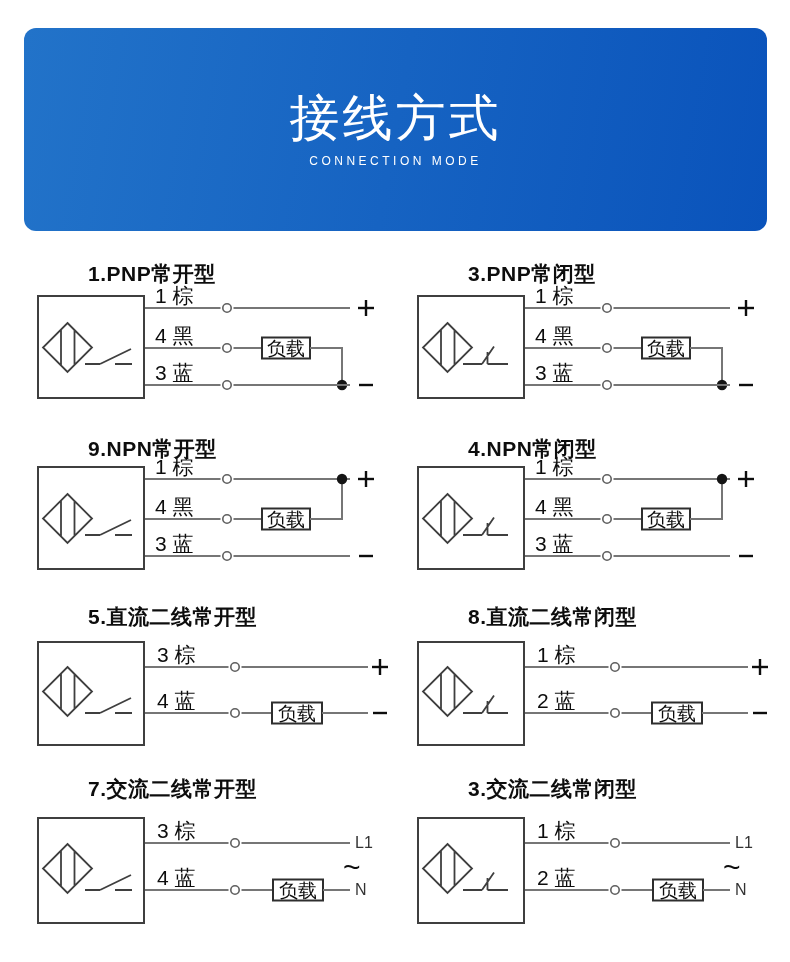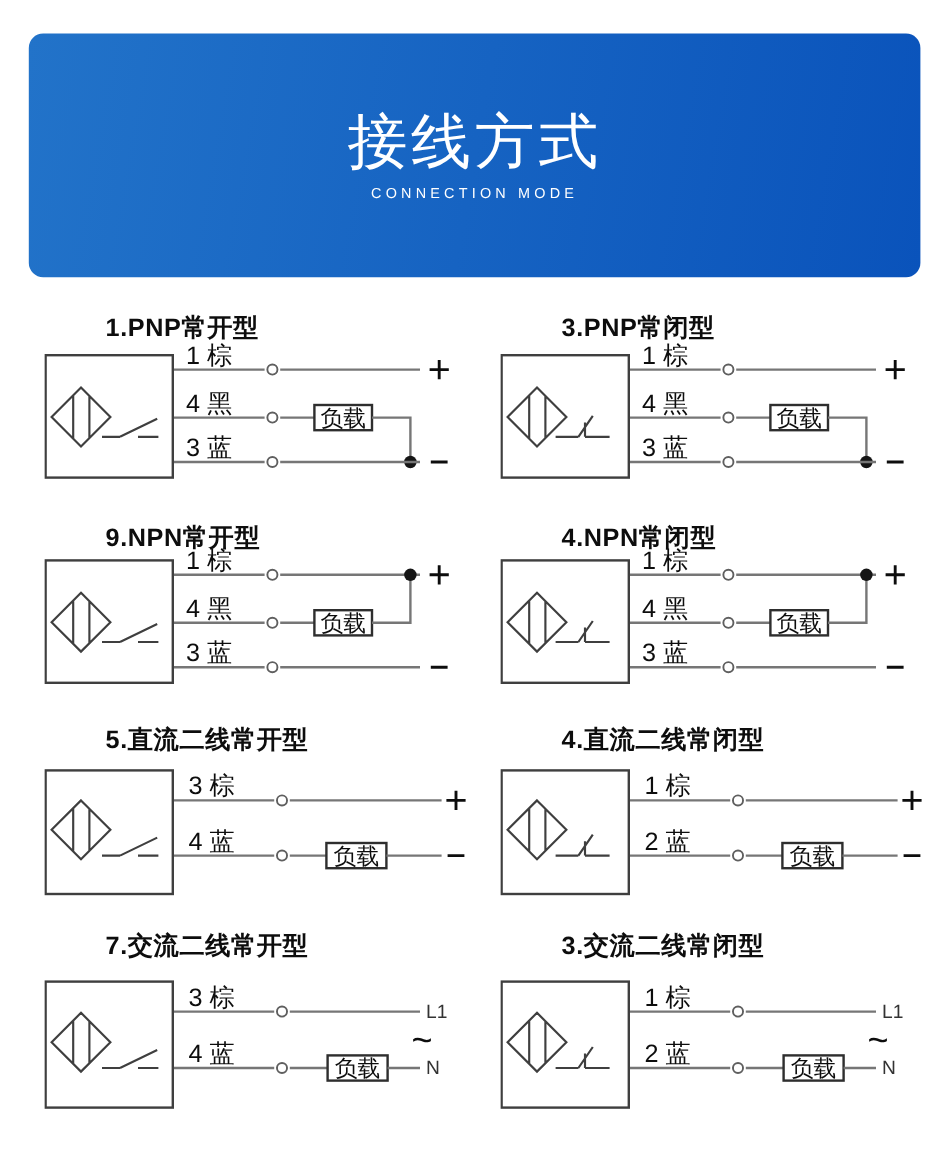--- a/index.html
+++ b/index.html
@@ -147,21 +147,21 @@
         <line x1="108" y1="83" x2="191.5" y2="83" stroke="#767676" stroke-width="2"></line>
         <circle cx="198" cy="83" r="4.2" fill="#ffffff" stroke="#5f5f5f" stroke-width="1.6"></circle>
         <line x1="204.5" y1="83" x2="235" y2="83" stroke="#767676" stroke-width="2"></line>
         <rect x="235" y="72.5" width="50" height="21" fill="#ffffff" stroke="#2e2e2e" stroke-width="2"></rect>
         <text x="260" y="90" font-size="19" text-anchor="middle" fill="#0d0d0d">负载</text>
         <line x1="285" y1="83" x2="331" y2="83" stroke="#767676" stroke-width="2"></line>
         <line x1="336" y1="83" x2="350" y2="83" stroke="#0d0d0d" stroke-width="2.4"></line>
       </svg></div>
 </div>
 <div class="cell" style="left: 417px; top: 606px;">
-  <div class="dtitle">4.直流二线常闭型</div>
+  <div class="dtitle">8.直流二线常闭型</div>
   <div class="dsvg" style="top: 24px;"><svg viewBox="0 0 353 126" width="353" height="126">
         <rect x="1" y="12" width="106" height="103" fill="none" stroke="#3f3f3f" stroke-width="2"></rect>
         <path d="M30.5 37 L55 61.5 L30.5 86 L6 61.5 Z M24 44 V79 M37.5 44 V79" fill="none" stroke="#3f3f3f" stroke-width="1.8"></path>
         <path d="M46 83 H65 M65 83 L77 65.5 M70.5 71 V83 M70.5 83 H91" fill="none" stroke="#3f3f3f" stroke-width="1.8"></path>
         <text x="120" y="32" font-size="21" fill="#0d0d0d">1 棕</text>
         <line x1="108" y1="37" x2="191.5" y2="37" stroke="#767676" stroke-width="2"></line>
         <circle cx="198" cy="37" r="4.2" fill="#ffffff" stroke="#5f5f5f" stroke-width="1.6"></circle>
         <line x1="204.5" y1="37" x2="331" y2="37" stroke="#767676" stroke-width="2"></line>
         <line x1="335" y1="37" x2="351" y2="37" stroke="#0d0d0d" stroke-width="2.4"></line>
         <line x1="343" y1="29" x2="343" y2="45" stroke="#0d0d0d" stroke-width="2.4"></line>

